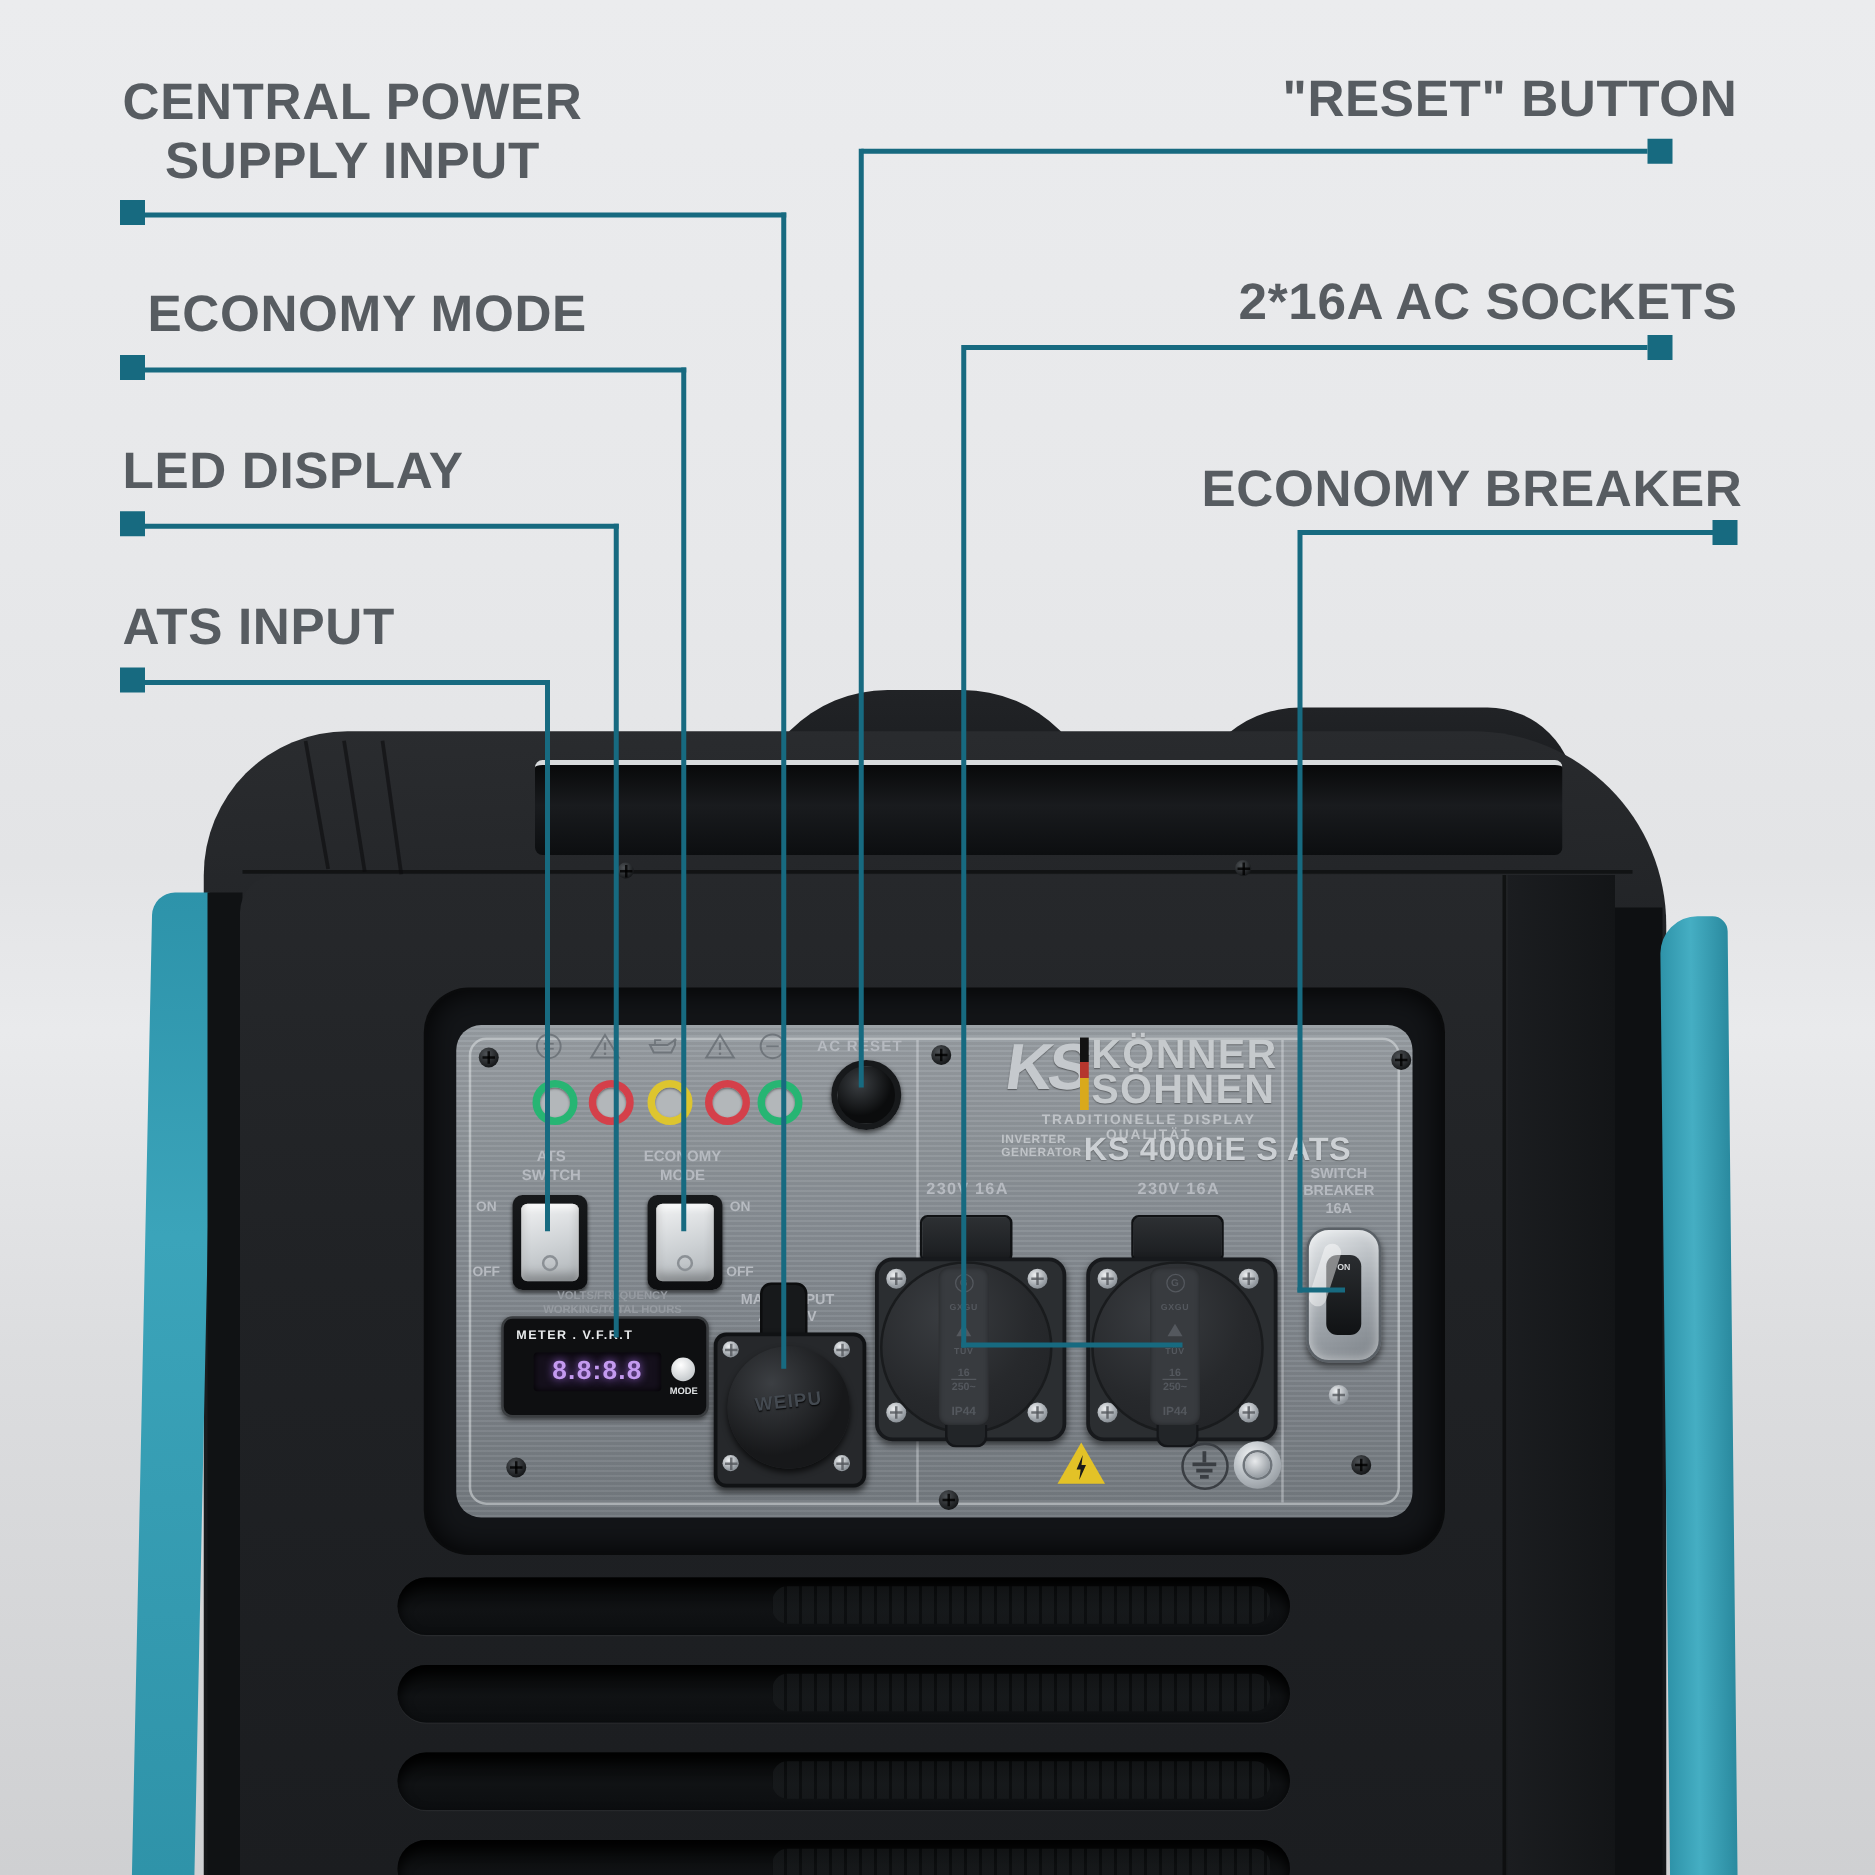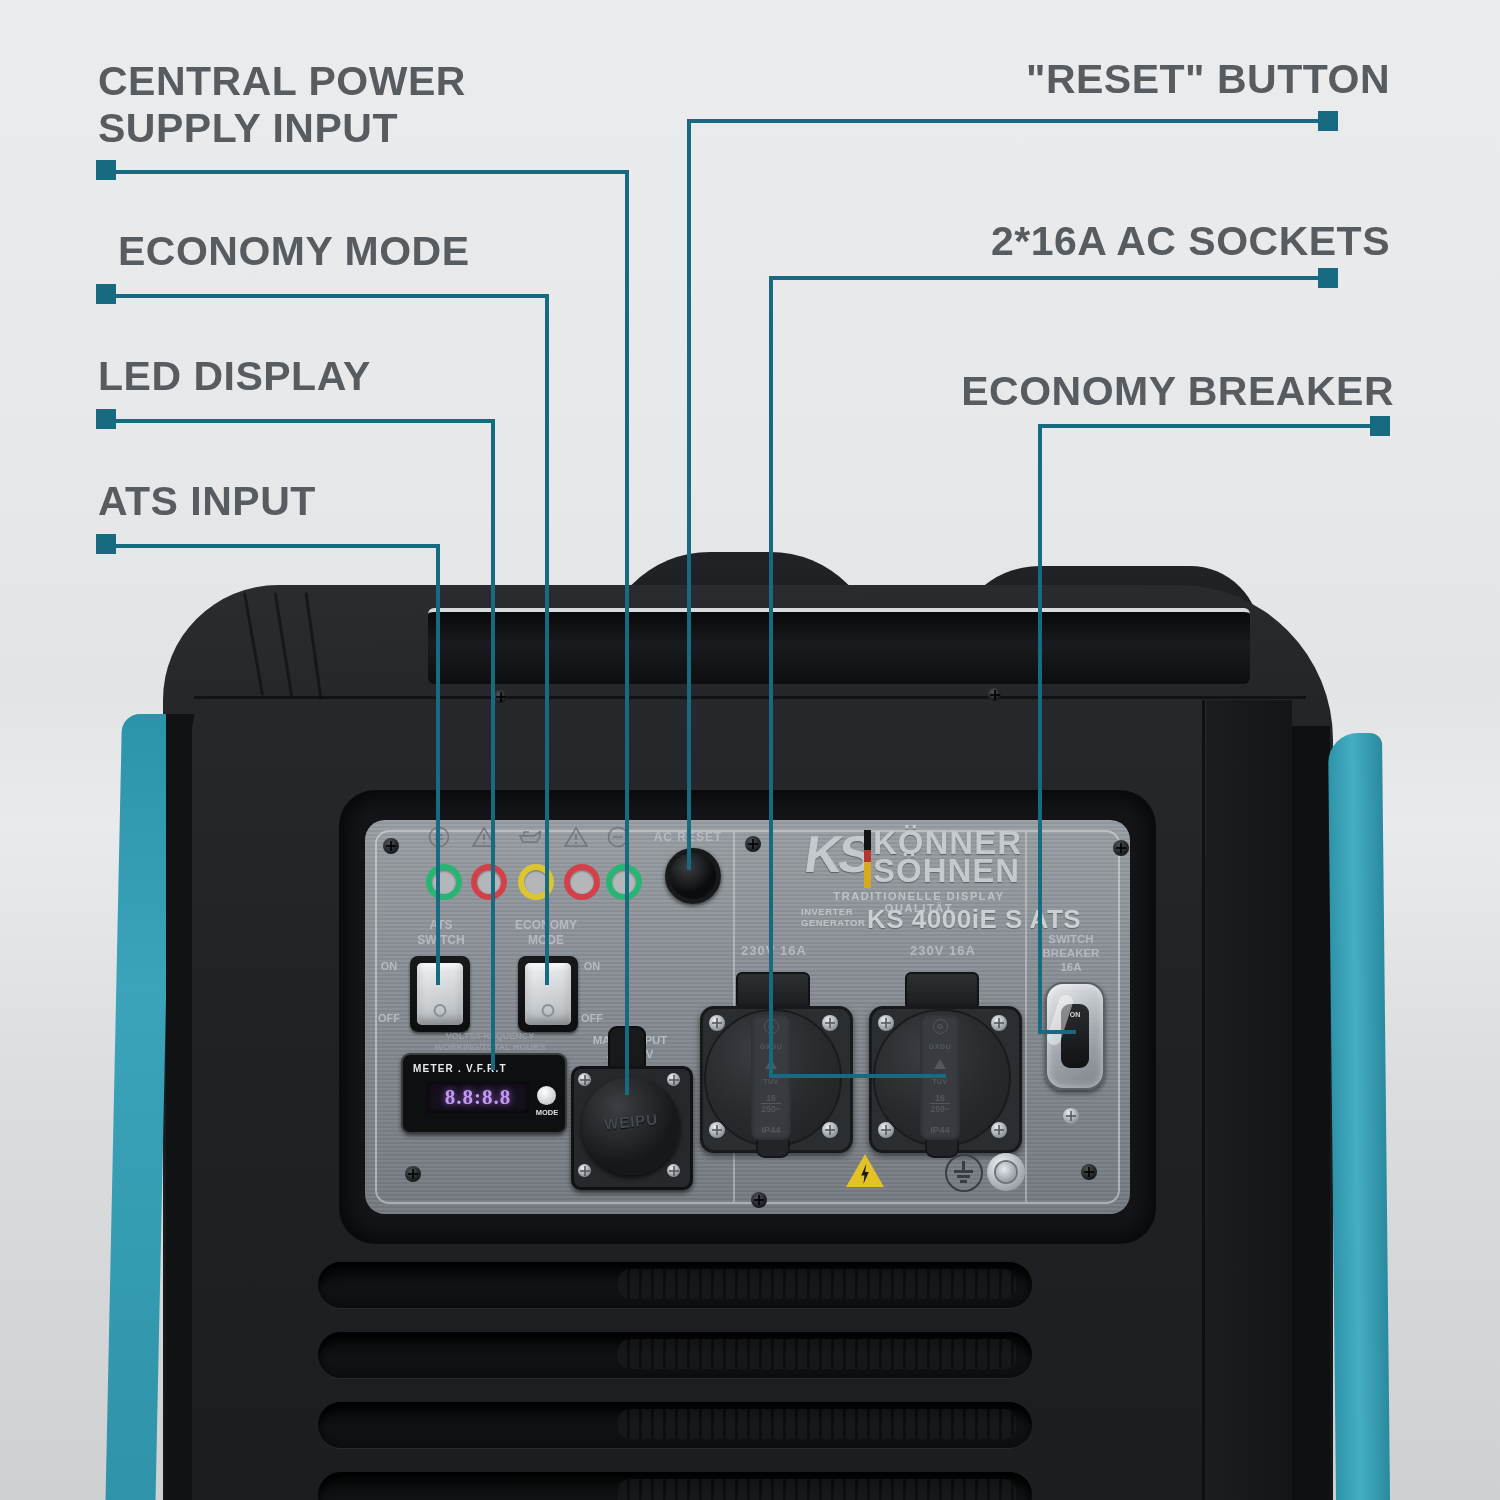--- a/index.html
+++ b/index.html
@@ -65,21 +65,21 @@
   .rocker{position:absolute;left:7px;top:7px;width:46px;height:62px;border-radius:5px;
     background:linear-gradient(165deg,#f1f2f3,#cdd1d4 55%,#aeb3b7);box-shadow:inset 0 -6px 8px rgba(0,0,0,.25),inset 0 4px 5px rgba(255,255,255,.7);}
   .rocker .mark{position:absolute;left:50%;bottom:8px;width:9px;height:9px;border:2px solid #8b9095;border-radius:50%;transform:translateX(-50%);}
 
   #meter{left:36px;top:233px;width:162px;height:77px;border-radius:9px;background:#0e0f11;
     border:2px solid #3a3d40;box-shadow:0 2px 4px rgba(0,0,0,.5);}
   #meter .title{position:absolute;left:10px;top:8px;font-size:10px;font-weight:bold;color:#e8eaec;letter-spacing:1.2px;}
   #meter .win{position:absolute;left:24px;top:27px;width:102px;height:31px;background:#15101c;border-radius:3px;
     box-shadow:inset 0 0 6px #000;}
   #meter .digits{position:absolute;left:0;top:3px;width:100%;text-align:center;
-    font-family:Liberation Serif, serif;font-size:21px;font-weight:bold;color:#c49af0;
+    font-family:Liberation Sans, sans-serif;font-size:21px;font-weight:bold;color:#c49af0;
     text-shadow:0 0 7px rgba(168,110,240,.9);letter-spacing:1px;}
   #meter .modebtn{position:absolute;left:134px;top:31px;width:19px;height:19px;border-radius:50%;
     background:radial-gradient(circle at 40% 32%,#ffffff,#c9cdd0 70%);}
   #meter .modelbl{position:absolute;left:122px;top:53px;width:44px;text-align:center;font-size:7.5px;font-weight:bold;color:#dfe2e4;}
 
   .weipu-fl{left:206px;top:246px;width:116px;height:118px;border-radius:10px;background:#26282b;border:3px solid #101214;box-shadow:0 3px 5px rgba(0,0,0,.6);}
   .weipu-tab{left:243px;top:206px;width:34px;height:48px;border-radius:9px 9px 3px 3px;background:#17191b;border:2px solid #0c0d0e;}
   .weipu-cov{left:217px;top:257px;width:98px;height:98px;border-radius:50%;
     background:radial-gradient(circle at 36% 30%,#3c3f43,#17181a 62%);box-shadow:0 3px 5px rgba(0,0,0,.7);}
   .weipu-cov span{position:absolute;left:0;top:36px;width:100%;text-align:center;font-size:15px;font-weight:bold;
@@ -131,21 +131,21 @@
     background:linear-gradient(180deg,#050606,#101214 55%,#0c0e10);
     box-shadow:0 1px 0 rgba(255,255,255,.05),inset 0 6px 10px #000;}
   .vent::after{content:"";position:absolute;left:42%;right:16px;top:7px;bottom:9px;border-radius:12px;opacity:.55;
     background:repeating-linear-gradient(90deg,#1b1e20 0 9px,#0a0c0d 9px 12px);}
 </style>
 </head>
 <body>
 
 <div id="stage">
 
-  <div class="abs clabel" style="left:98px;top:58px;"><span>CENTRAL POWER</span><br><span>SUPPLY INPUT</span></div>
+  <div class="abs clabel" style="left:98px;top:58px;text-align:center;"><span>CENTRAL POWER</span><br><span>SUPPLY INPUT</span></div>
   <div class="abs clabel" style="left:98px;top:228px;margin-left:20px;">ECONOMY MODE</div>
   <div class="abs clabel" style="left:98px;top:353px;">LED DISPLAY</div>
   <div class="abs clabel" style="left:98px;top:478px;">ATS INPUT</div>
   <div class="abs clabel right" style="right:110px;top:56px;">"RESET" BUTTON</div>
   <div class="abs clabel right" style="right:110px;top:218px;">2*16A AC SOCKETS</div>
   <div class="abs clabel right" style="right:106px;top:368px;">ECONOMY BREAKER</div>
 
   <div class="abs sq" style="left:96px;top:160px;z-index:10"></div>
   <div class="abs ln hl" style="left:116px;top:170px;width:513px;z-index:10"></div>
   <div class="abs ln vl" style="left:625px;top:170px;height:925px;z-index:10"></div>

